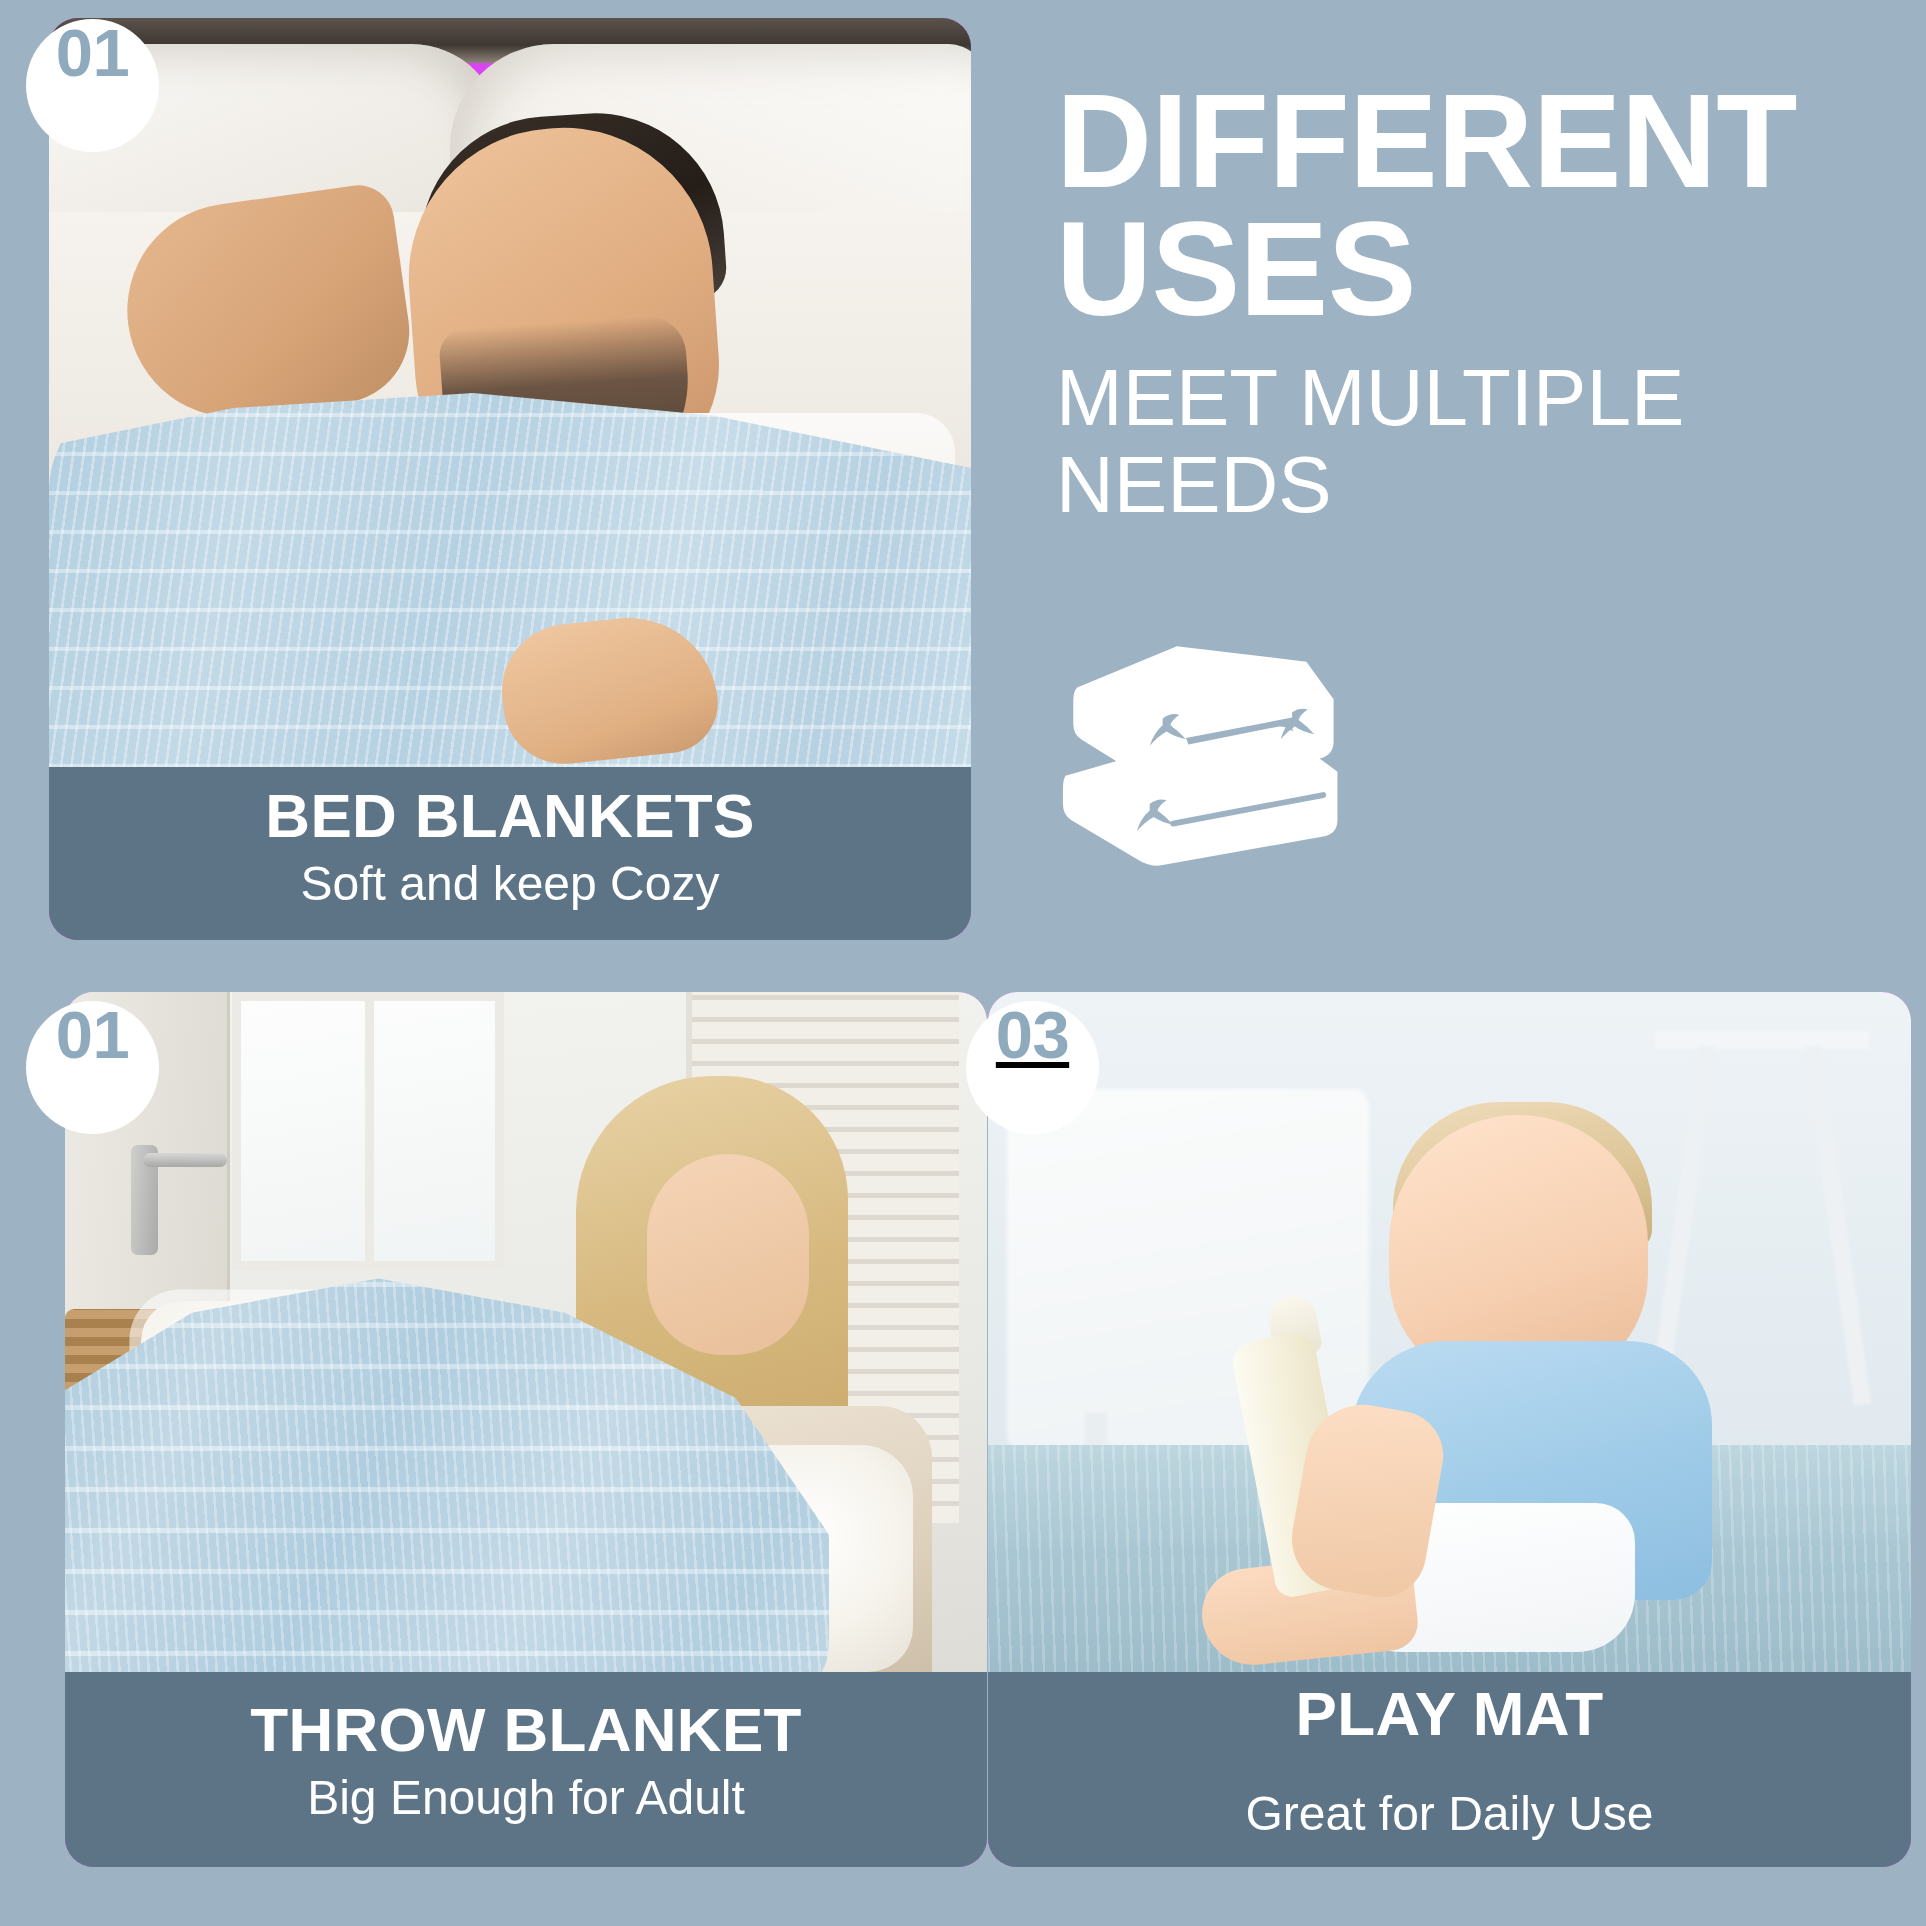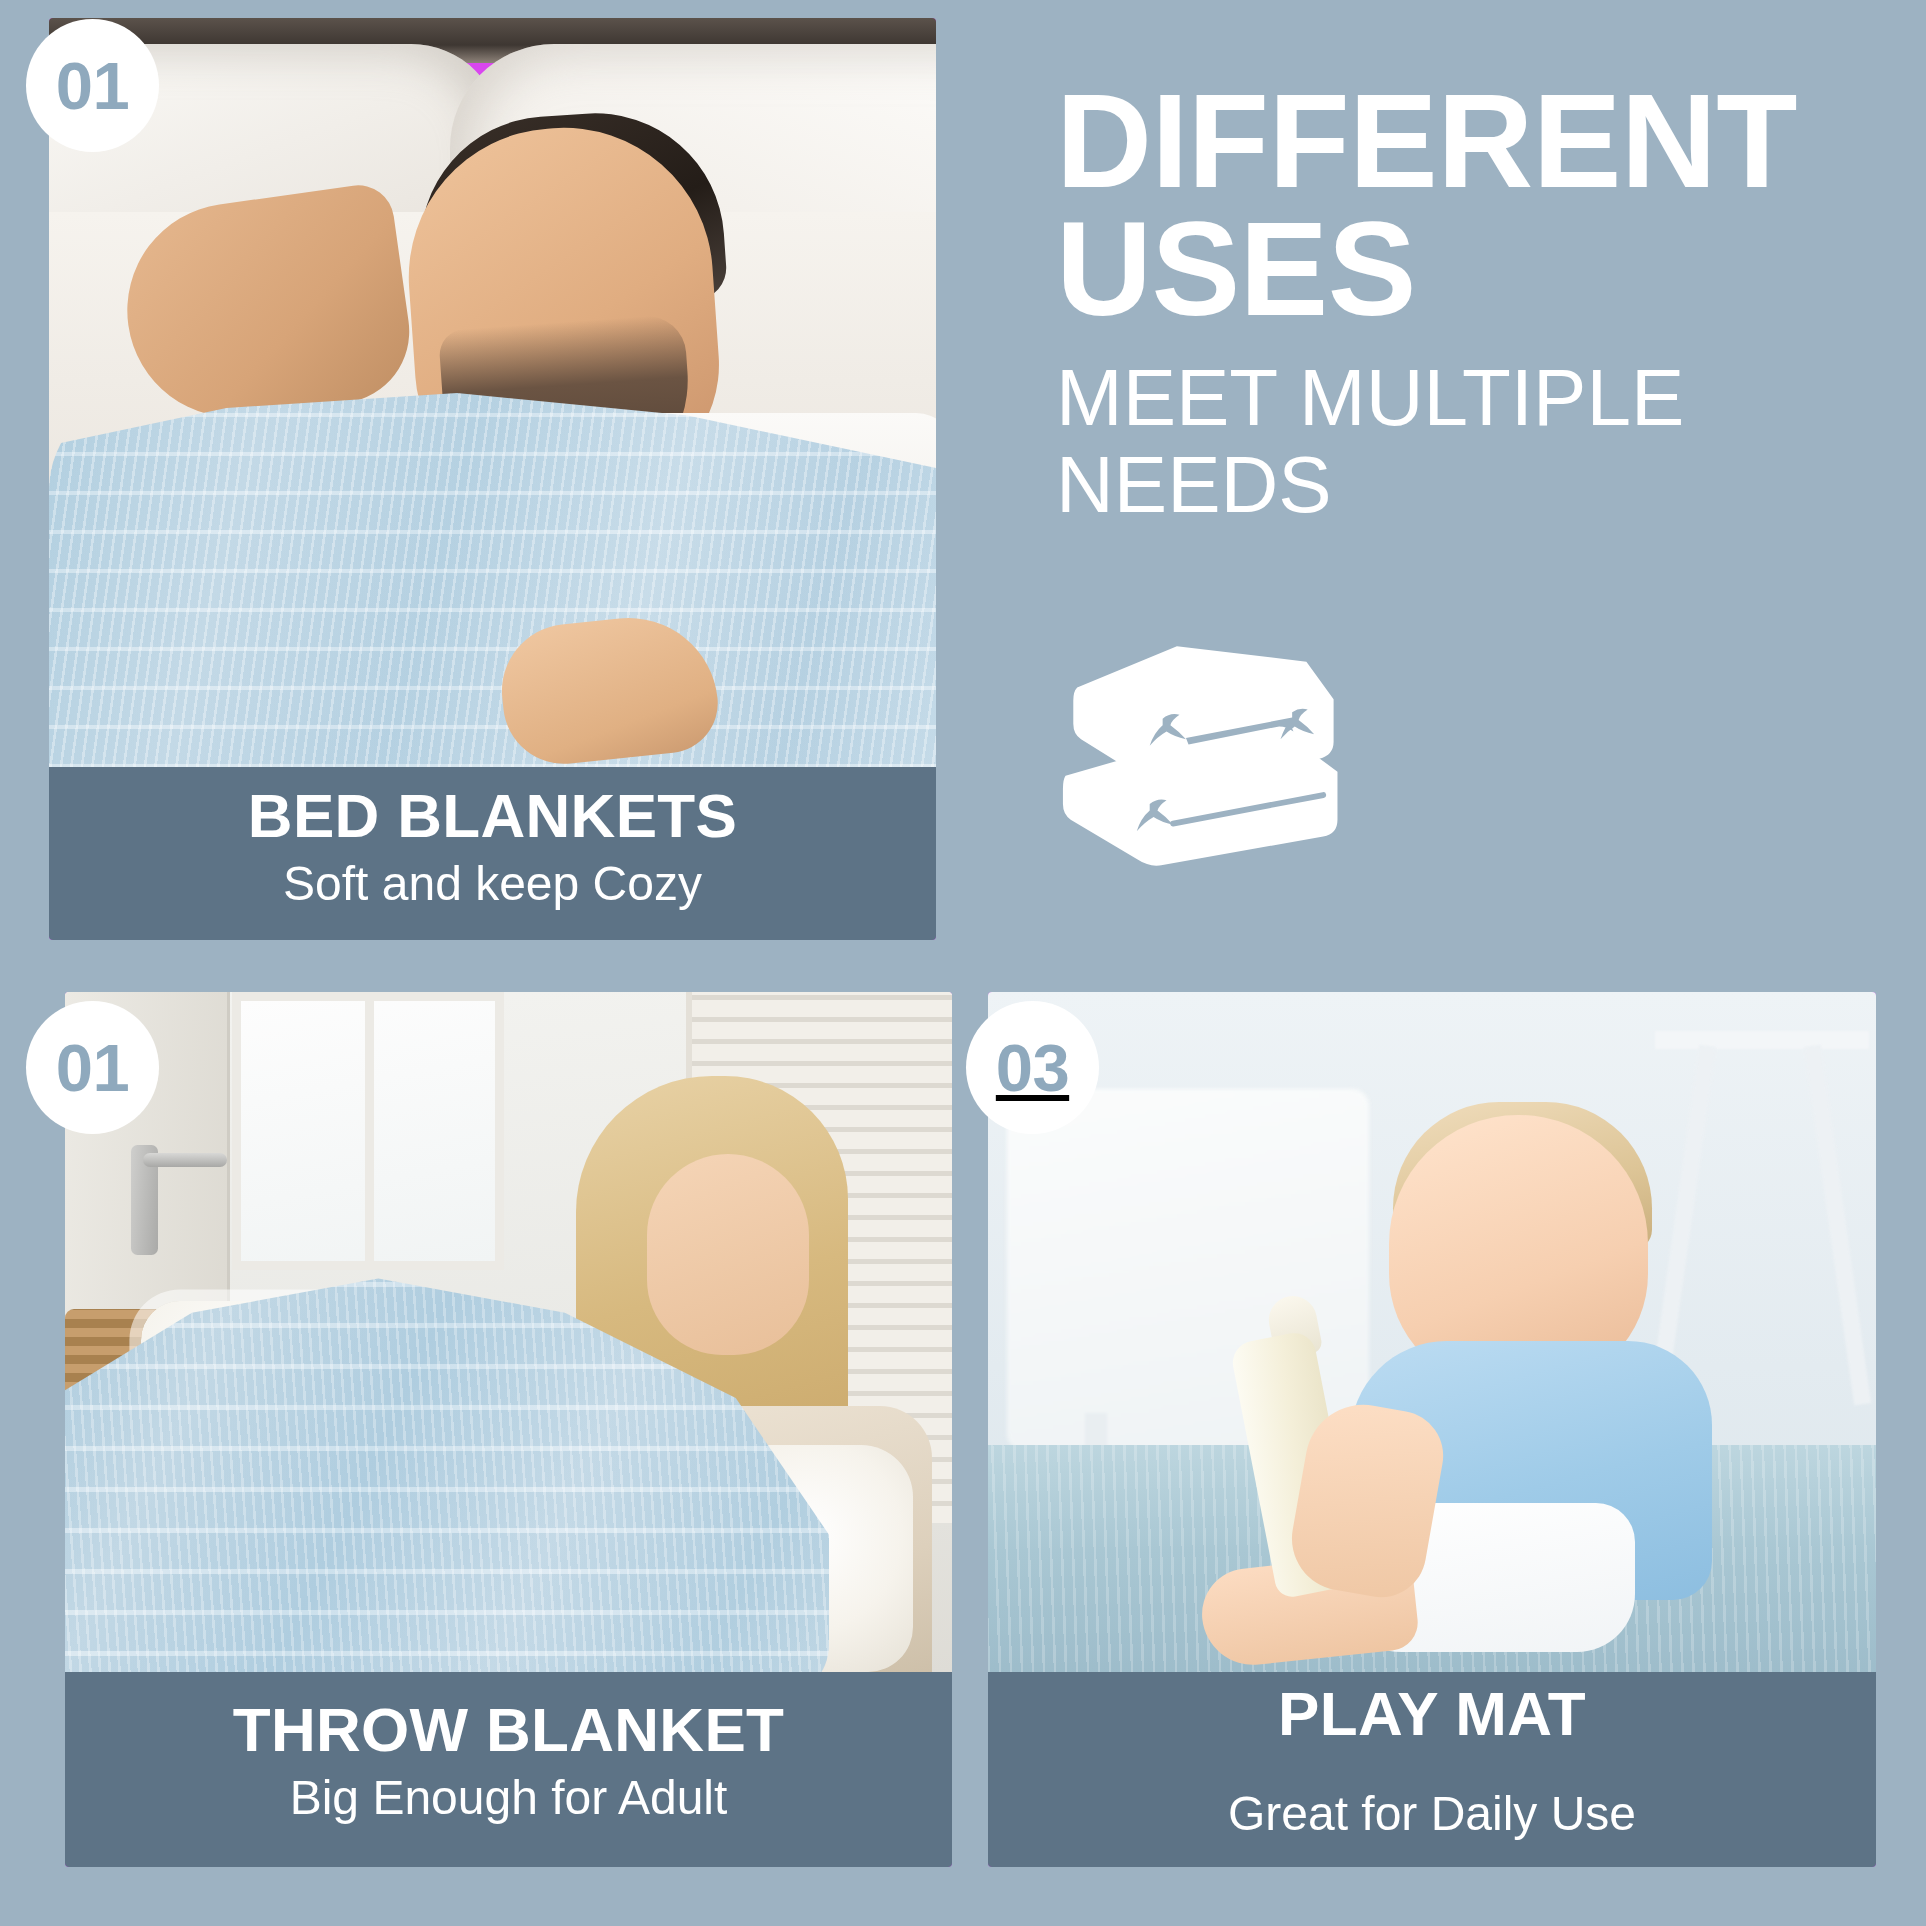--- a/index.html
+++ b/index.html
@@ -12,23 +12,24 @@
     width: 1926px;
     height: 1926px;
     background: #9db2c2;
     font-family: "Liberation Sans", sans-serif;
     overflow: hidden;
   }
 
   
   .card {
     position: absolute;
-    border-radius: 4px;
+    border-radius: 29px;
     overflow: hidden;
     background: #d946ef;
+    padding-left: 35px;
   }
   #card-1 { left: 49px;   top: 18px;   width: 887px; height: 922px; }
   #card-2 { left: 49px;   top: 992px; width: 887px; height: 875px; margin-left: 16px; }
   #card-3 { left: 988px; top: 992px; width: 888px; height: 875px; }
 
   .photo {
     position: absolute;
     left: 0; right: 0; top: 0;
     overflow: hidden;
   }
@@ -70,21 +71,20 @@
   }
 
   
   .badge {
     position: absolute;
     width: 133px;
     height: 133px;
     border-radius: 50%;
     background: #ffffff;
     display: flex;
-    align-items: center;
     justify-content: center;
     z-index: 10;
   }
   .badge-num {
     color: #8fa9bd;
     font-size: 67px;
     font-weight: 700;
     letter-spacing: -0.6px;
     line-height: 1;
   }

